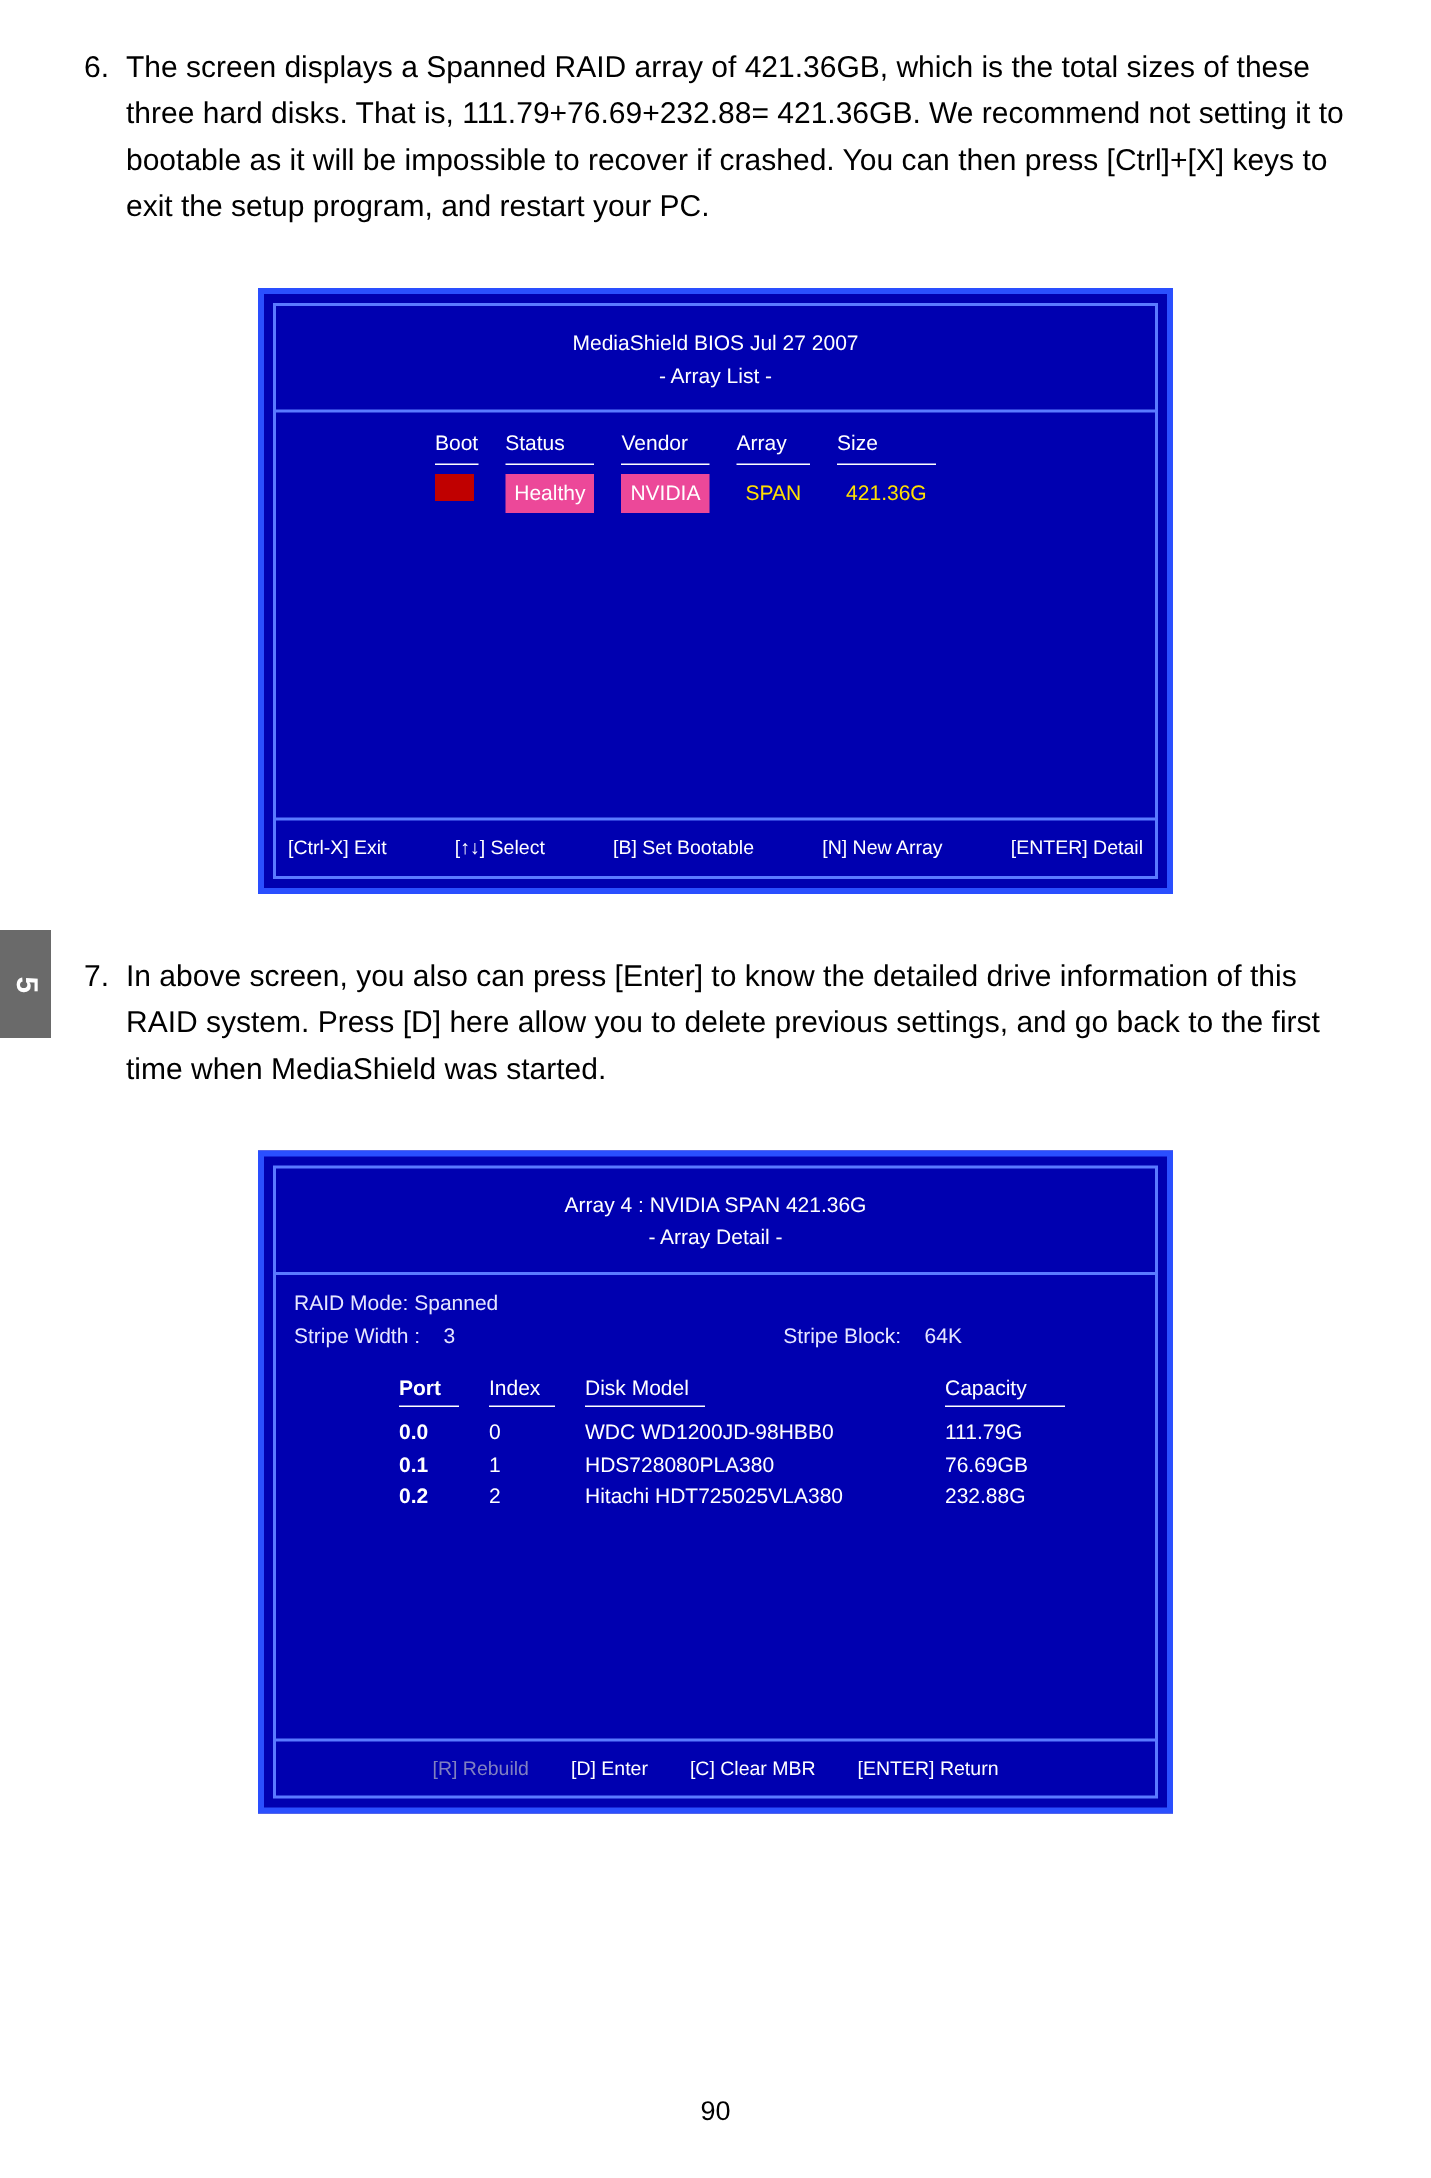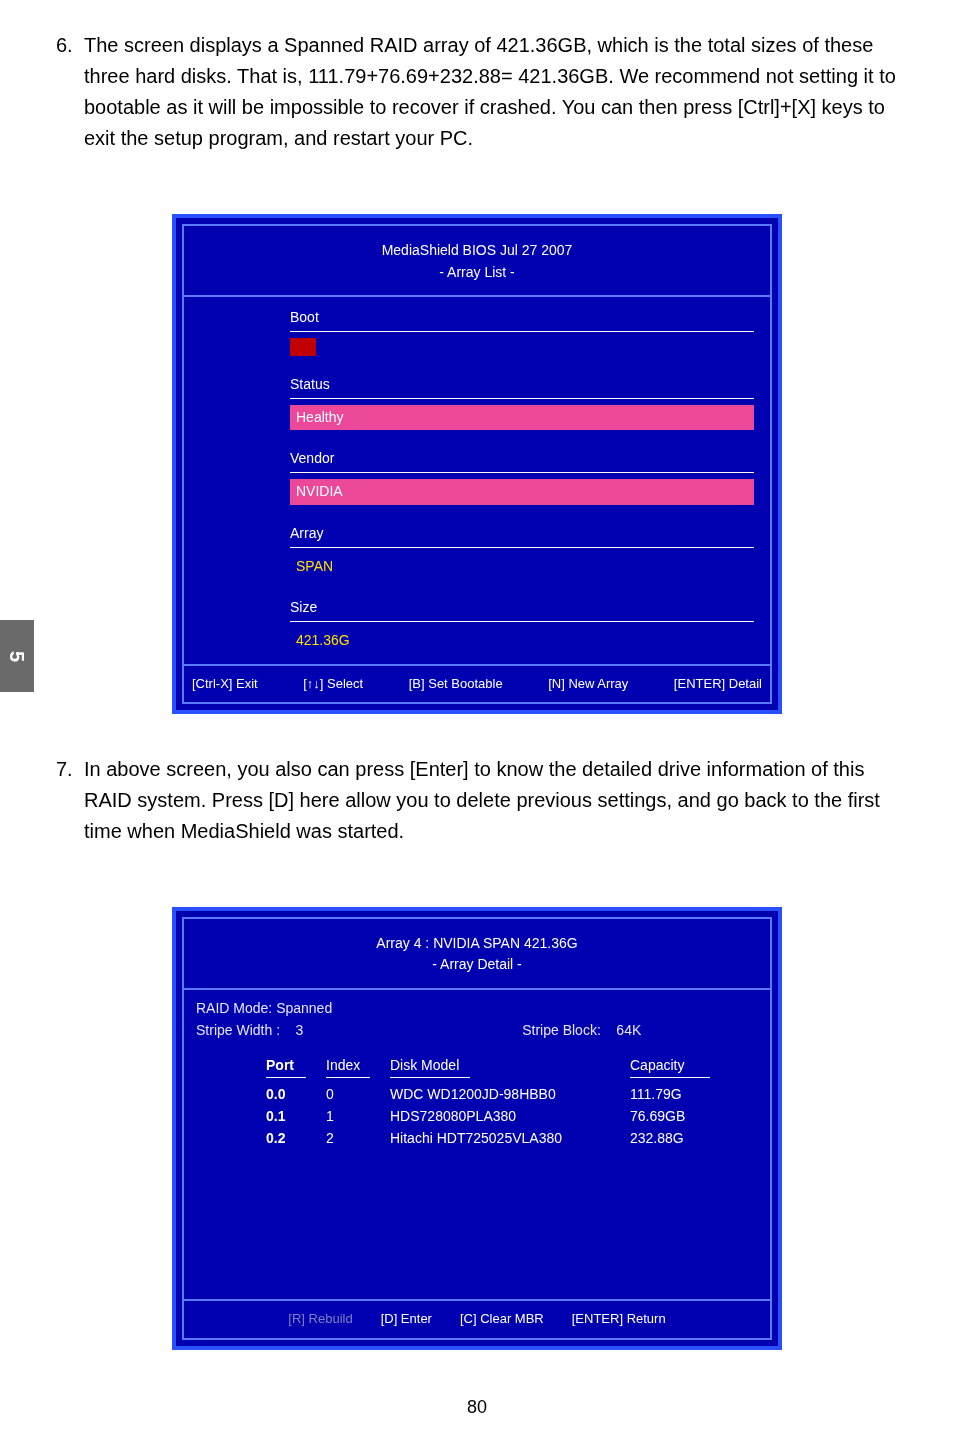--- a/index.html
+++ b/index.html
@@ -44,21 +44,21 @@
     display: flex;
     margin-bottom: 10px;
   }
   ol.instructions > li .num {
     flex: 0 0 28px;
   }
   ol.instructions > li .body {
     flex: 1;
   }
   .bios-frame {
-    margin: 60px auto 40px auto;
+    margin: 38px auto 40px auto;
     width: 610px;
     border: 4px solid #2a4fff;
     background: #0000b0;
     padding: 6px;
     font-family: Arial, Helvetica, sans-serif;
   }
   .bios-inner {
     border-top: 2px solid #5a7aff;
     border-left: 2px solid #5a7aff;
     border-right: 2px solid #5a7aff;
@@ -75,21 +75,20 @@
   .bios-body {
     padding: 10px 16px;
     min-height: 270px;
     font-size: 14px;
   }
   .bios-table {
     display: flex;
     gap: 18px;
     margin-left: 90px;
     color: #fff;
-    flex-direction: column;
   }
   .bios-col { display: flex; flex-direction: column; }
   .bios-th { color: #fff; font-size: 14px; padding-bottom: 2px; }
   .bios-underline { border-bottom: 1px solid #fff; width: 100%; height: 1px; margin-bottom: 6px; }
   .bios-red { background: #ec4899; color:#fff; padding: 2px 6px; display:inline-block; }
   .bios-yellow { color: #ffe000; padding: 2px 6px; }
   .boot-red { background:#c00000; width:26px; height:18px; }
   .bios-footer {
     border-top: 2px solid #5a7aff;
     padding: 8px 8px;
@@ -267,13 +266,13 @@
         <span class="dim">[R] Rebuild</span>
         <span>[D] Enter</span>
         <span>[C] Clear MBR</span>
         <span>[ENTER] Return</span>
       </div>
     </div>
   </div>
 
 </div>
 
-<div class="page-number">80</div>
+<div class="page-number">90</div>
 
 </body></html>

